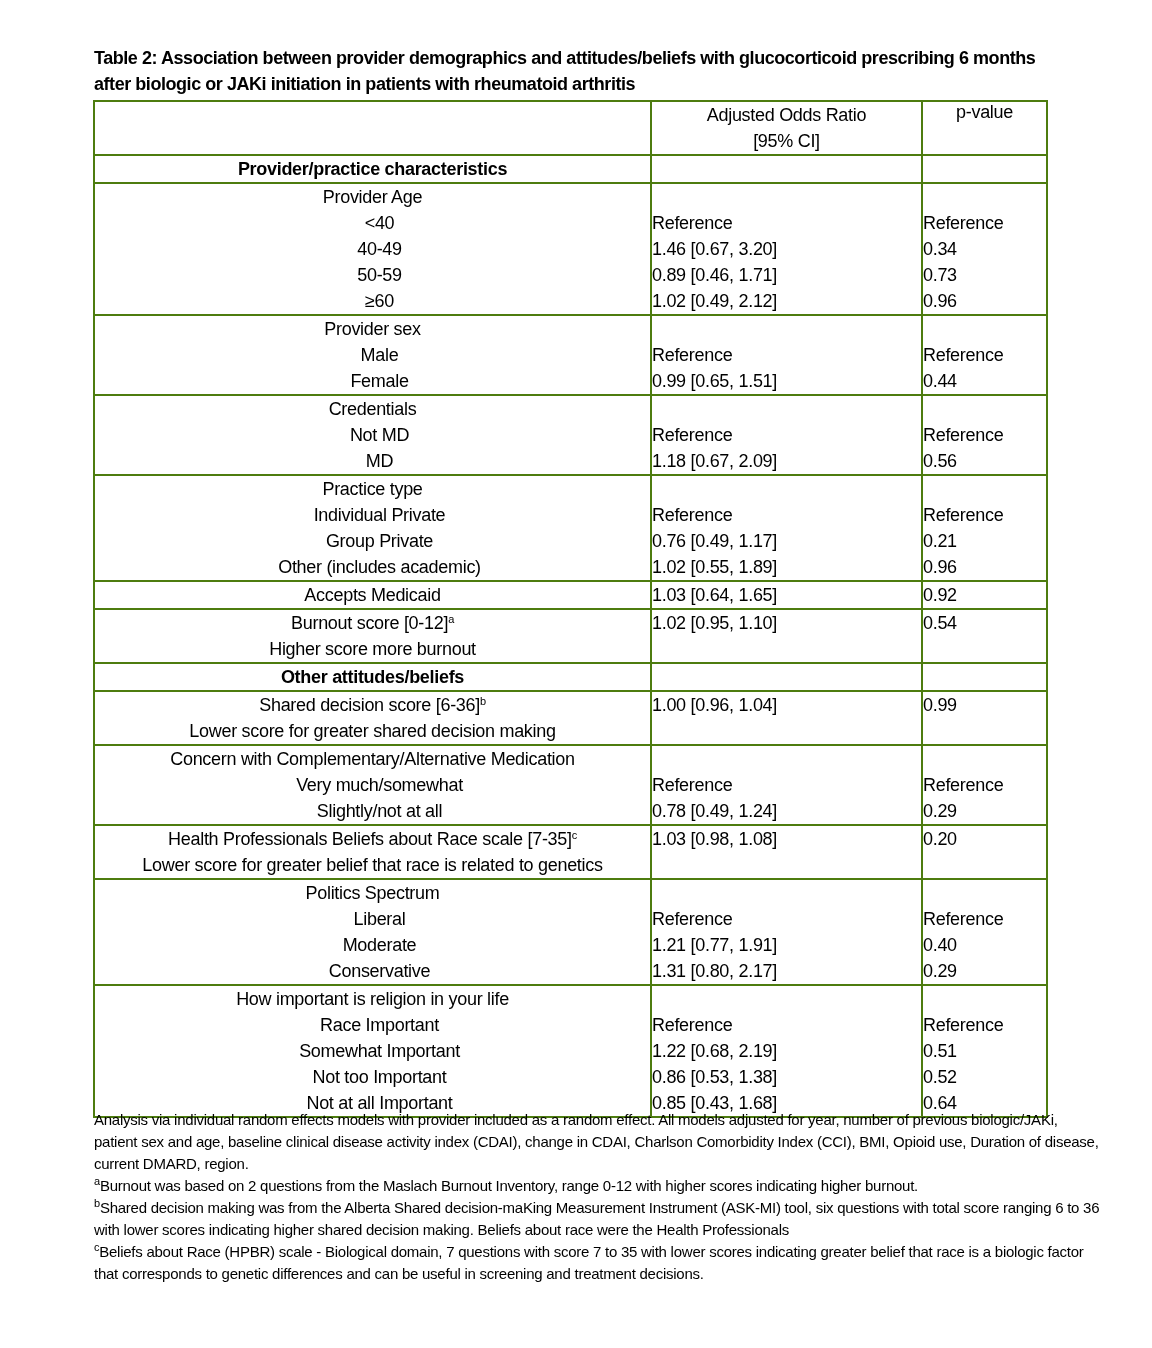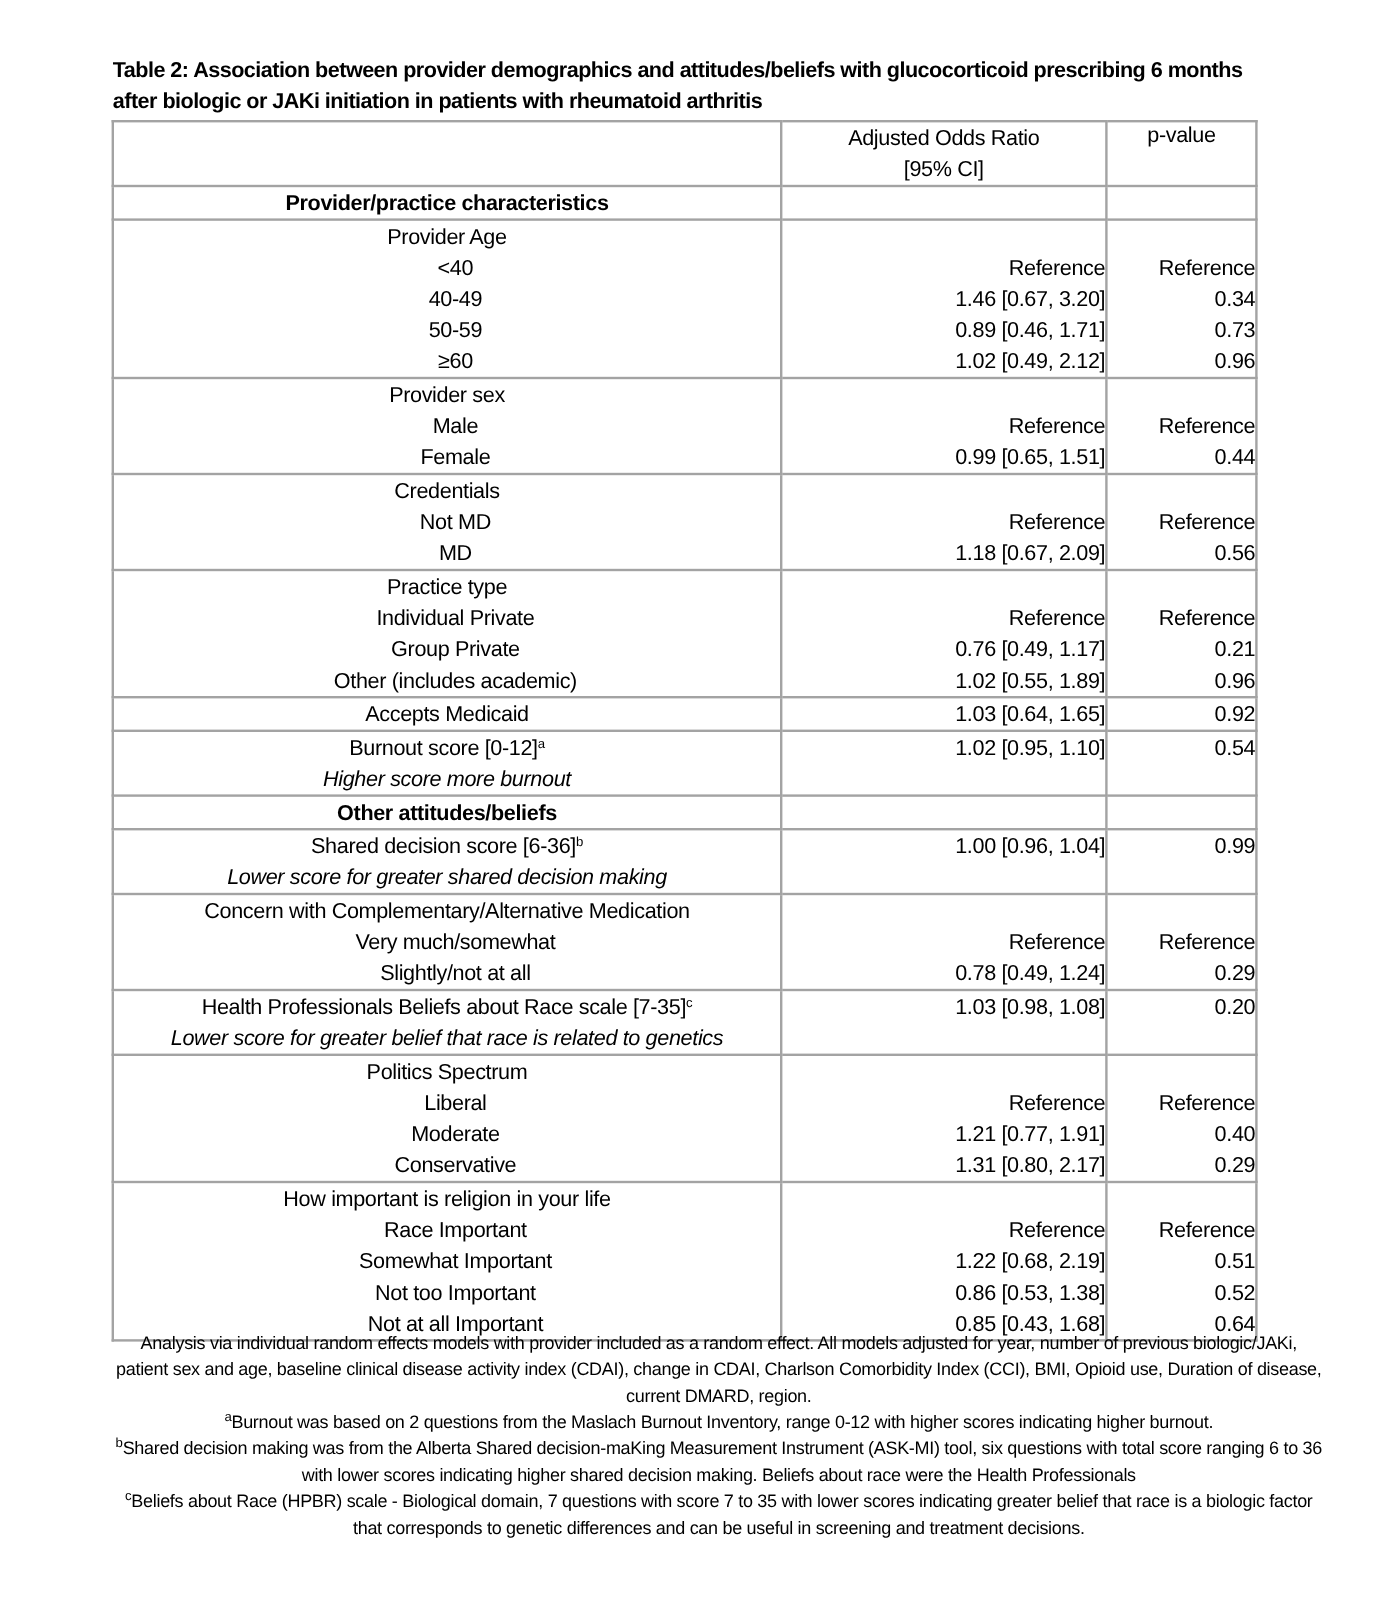--- a/index.html
+++ b/index.html
@@ -14,38 +14,38 @@
   }
   table.main {
     position: absolute; left: 93px; top: 100px;
     width: 953px; border-collapse: collapse; table-layout: fixed;
     font-size: 18px; letter-spacing: -0.3px;
   }
   table.main col.c1 { width: 557px; }
   table.main col.c2 { width: 271px; }
   table.main col.c3 { width: 125px; }
   table.main td {
-    border: 2px solid #a3a3a3; padding: 0; vertical-align: top;
+    border: 2px solid #4d7c0f; padding: 0; vertical-align: top;
   }
   .line { height: 26px; line-height: 26px; white-space: nowrap; }
   td.lbl { padding-left: 12px; text-align: center; }
-  td.num, td.pv { text-align: right; }
+  td.num, td.pv { text-align: left; }
   td.mid { vertical-align: middle; }
   .hdr td { height: 52px; vertical-align: middle; text-align: center; }
   .hdr .hline { line-height: 26px; }
   .bold { font-weight: bold; }
-  .ital { font-style: italic; }
+  .ital { }
   .ind1 { padding-left: 14px; }
   .ind2 { padding-left: 14px; }
   sup { font-size: 11px; vertical-align: 6px; line-height: 0; }
   .notes {
     position: absolute; left: 94px; top: 1109px; width: 1010px;
     font-size: 15px; line-height: 22px; letter-spacing: -0.25px;
   }
-  .notes p { margin: 0; text-align: center; }
+  .notes p { margin: 0; }
 </style>
 </head>
 <body>
 
 <div class="title">Table 2: Association between provider demographics and attitudes/beliefs with glucocorticoid prescribing 6 months after biologic or JAKi initiation in patients with rheumatoid arthritis</div>
 
 <table class="main">
   <colgroup>
       <col class="c1">
       <col class="c2">

